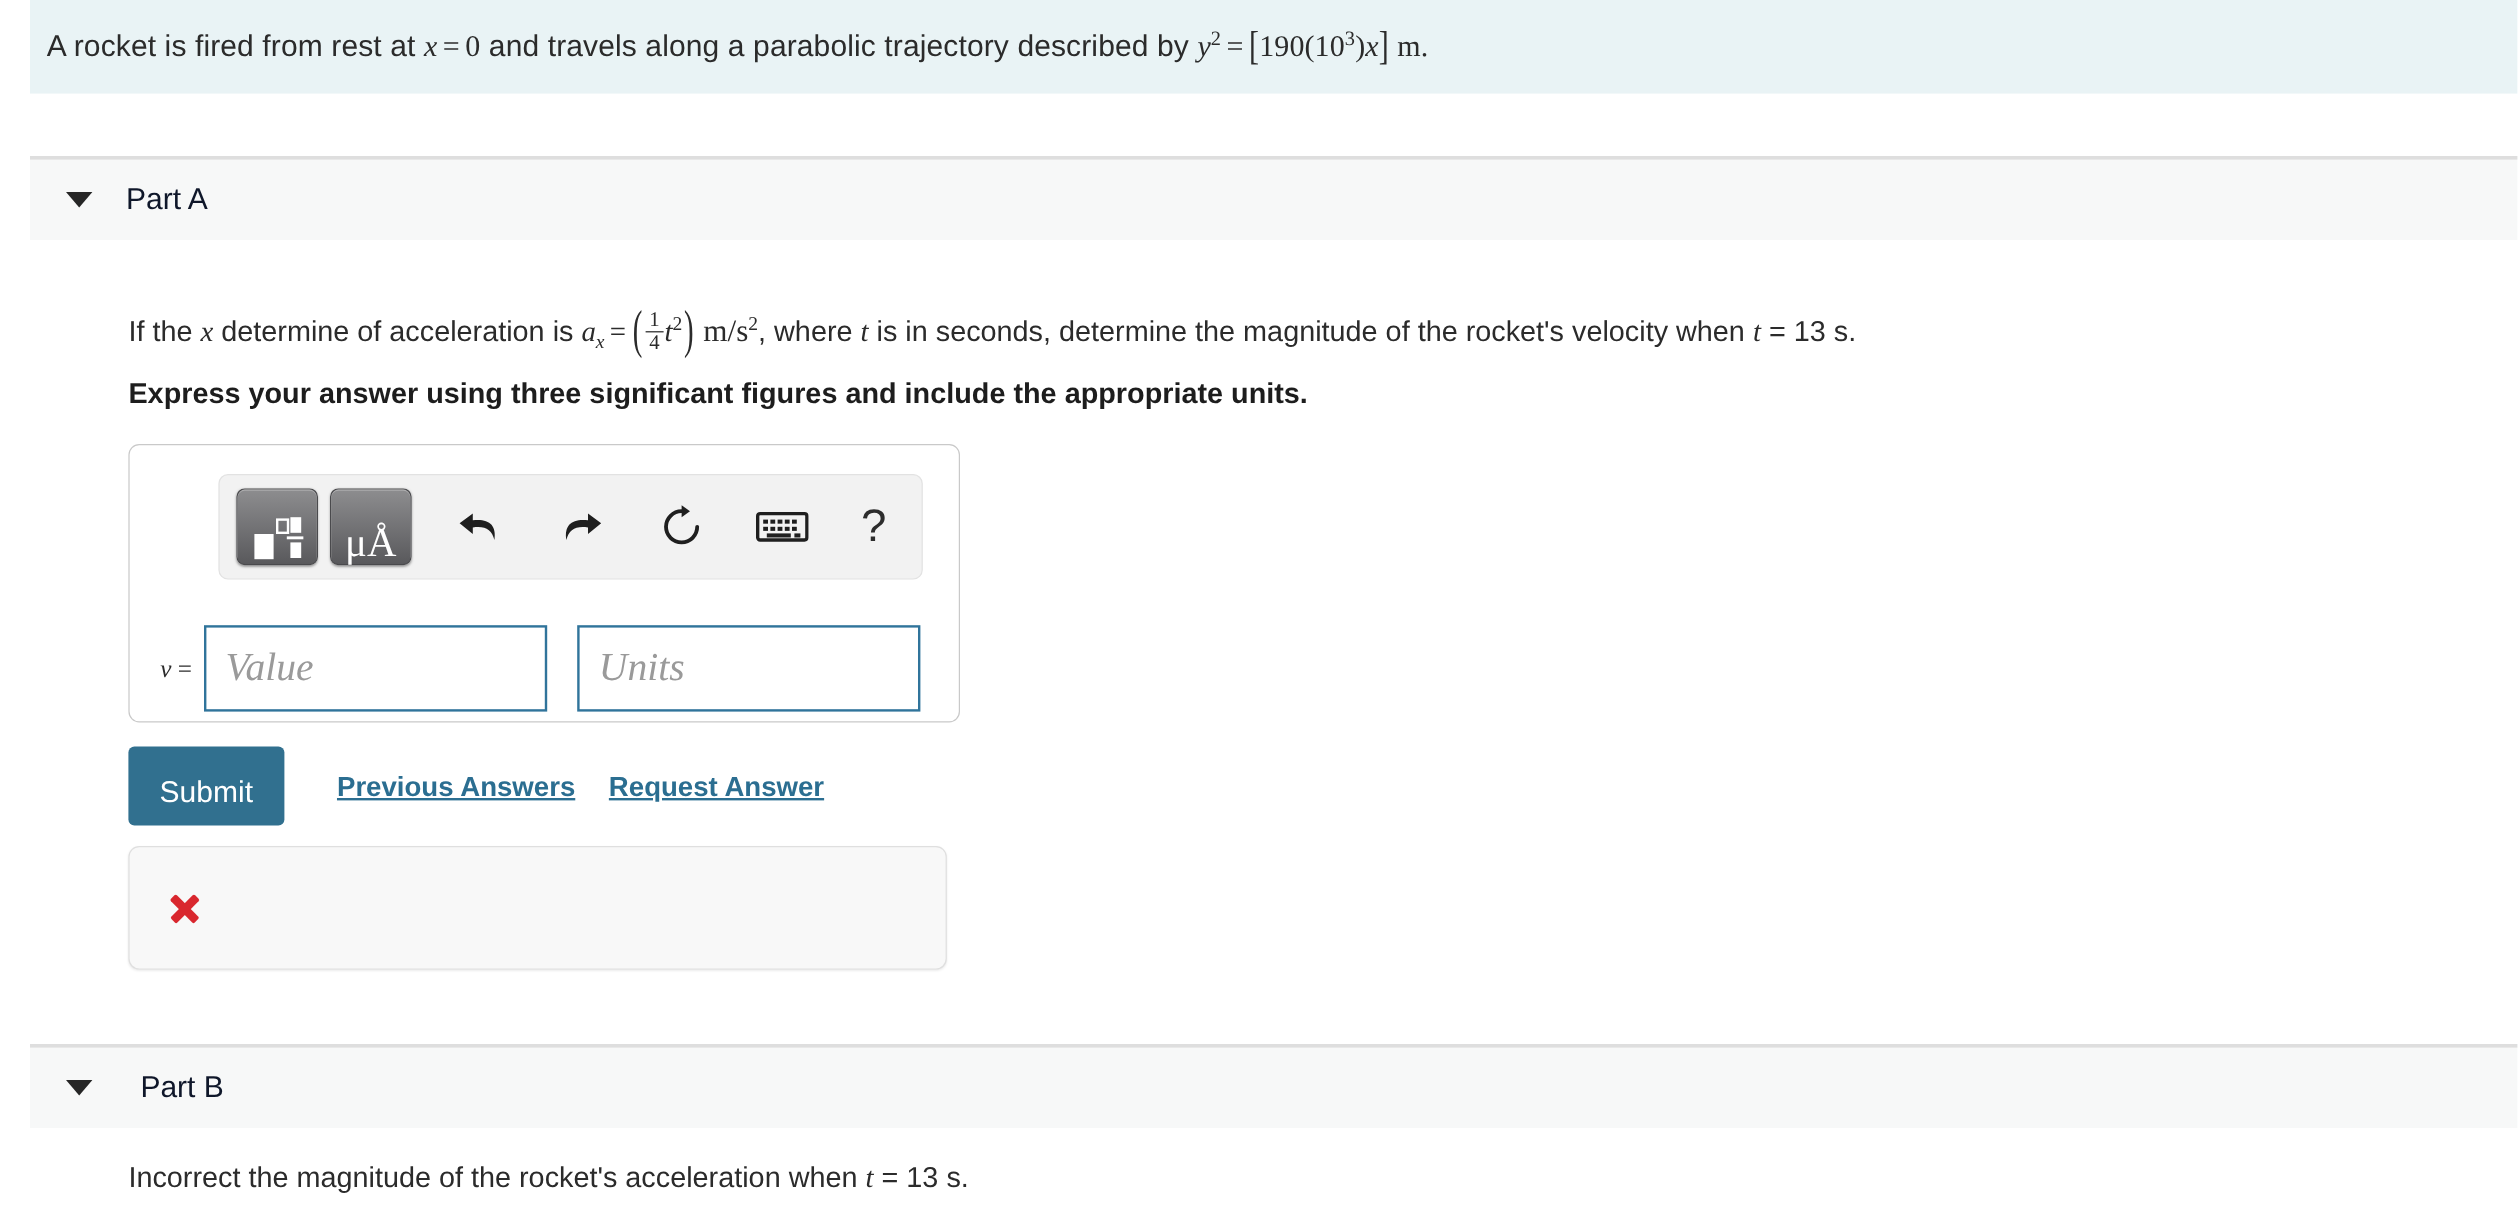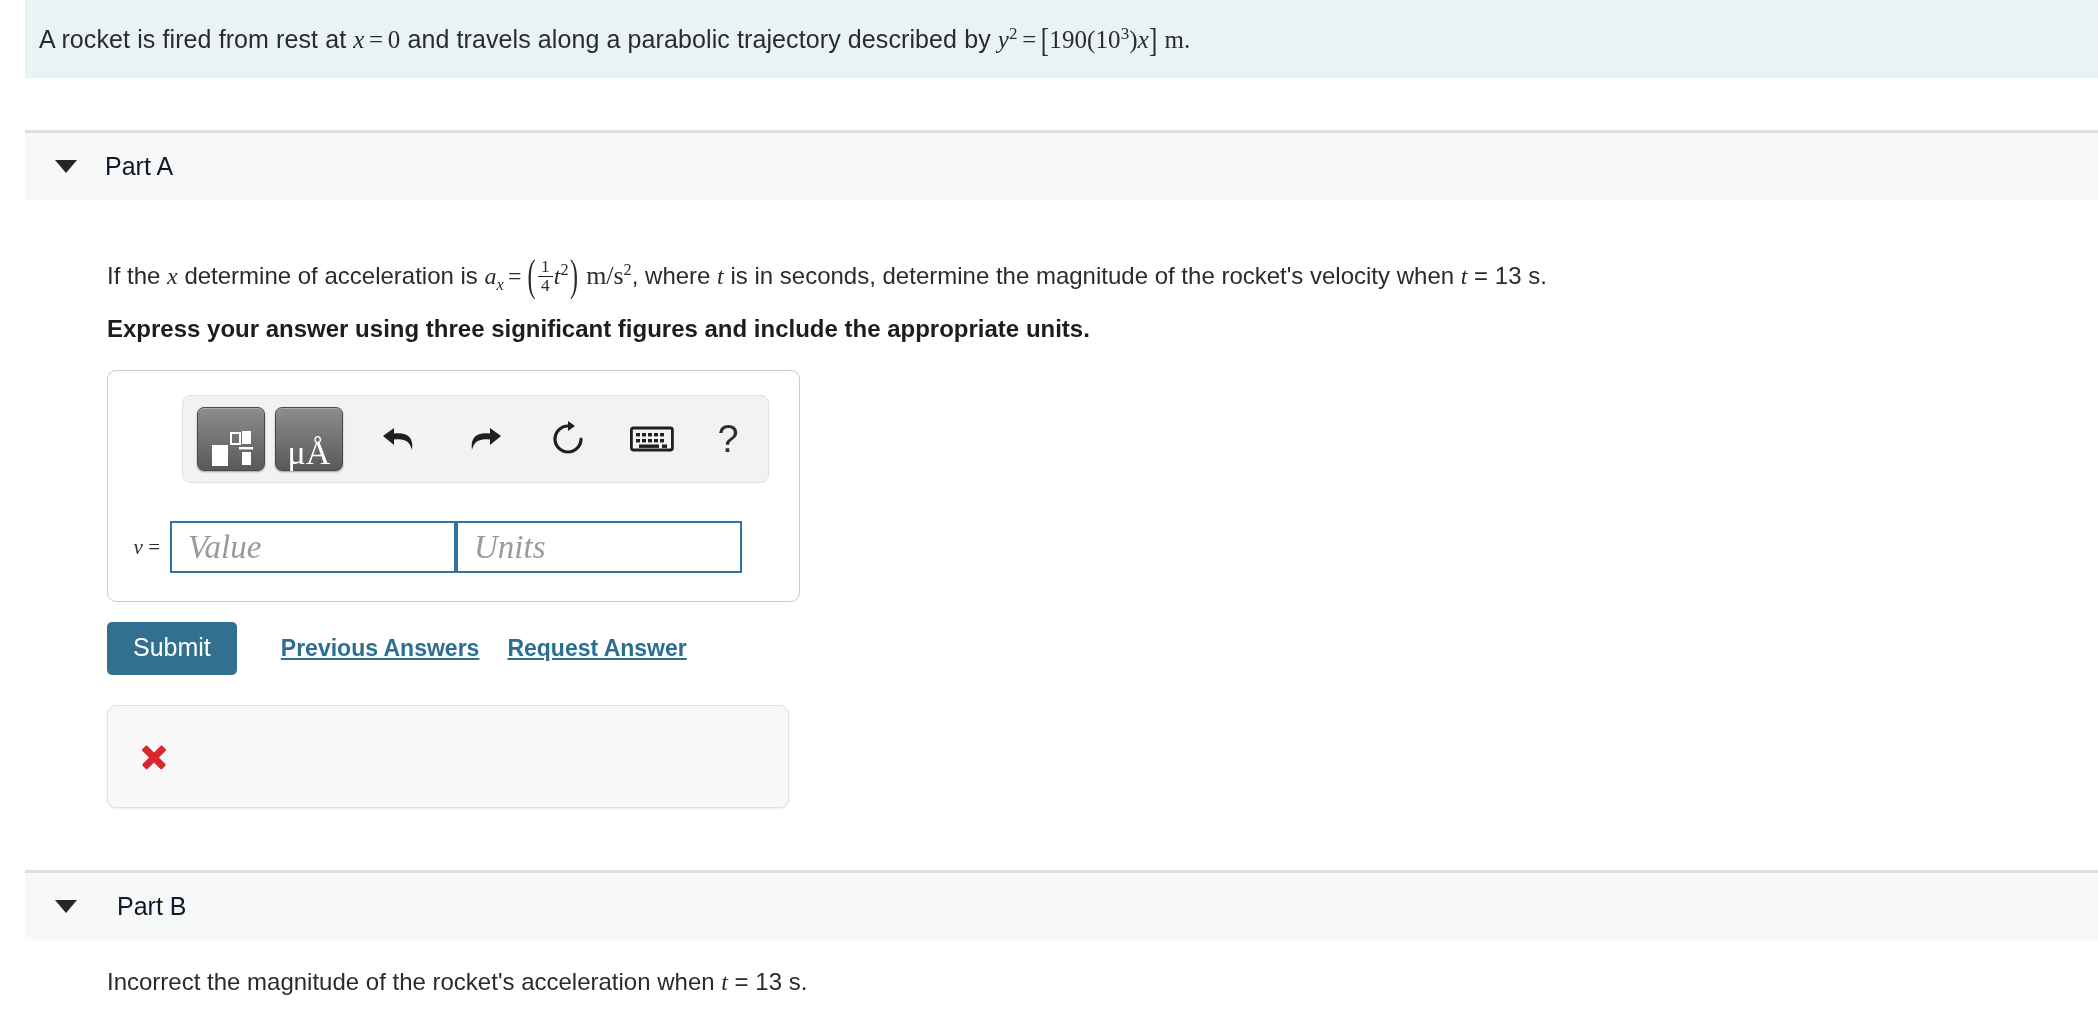--- a/index.html
+++ b/index.html
@@ -162,48 +162,48 @@
     width: 62px;
     text-align: right;
     padding-right: 10px;
     font-family: "Liberation Serif", serif;
     font-size: 21px;
     color: #2b2b2b;
     white-space: nowrap;
   }
   .veq .v { font-style: italic; }
   .ansinput {
-    height: 52px;
+    height: 72px;
     border: 2px solid #30749b;
     background: #fff;
     font-family: "Liberation Serif", serif;
     font-style: italic;
     font-size: 33px;
     color: #4c1d95;
     padding: 0 16px;
     outline: none;
   }
   .ansinput::placeholder { color: #9a9a9a; font-style: italic; opacity: 1; }
   #value-input { width: 286px; }
-  #units-input { width: 286px; margin-left: 0; }
+  #units-input { width: 286px; margin-left: 25px; }
 
   
   .submit-row {
     position: absolute;
     left: 107px; top: 622px;
     display: flex; align-items: center;
   }
   .submit-btn {
     background: #31708f;
     color: #ffffff;
     border: none;
     border-radius: 5px;
     font-family: "Liberation Sans", sans-serif;
     font-size: 25px;
-    padding: 13px 26px 15px 26px;
+    padding: 26px 26px 15px 26px;
     cursor: pointer;
     line-height: 1;
   }
   .linkish {
     color: #2b6e91;
     font-size: 23px;
     font-weight: bold;
     text-decoration: underline;
     margin-left: 44px;
     cursor: pointer;

